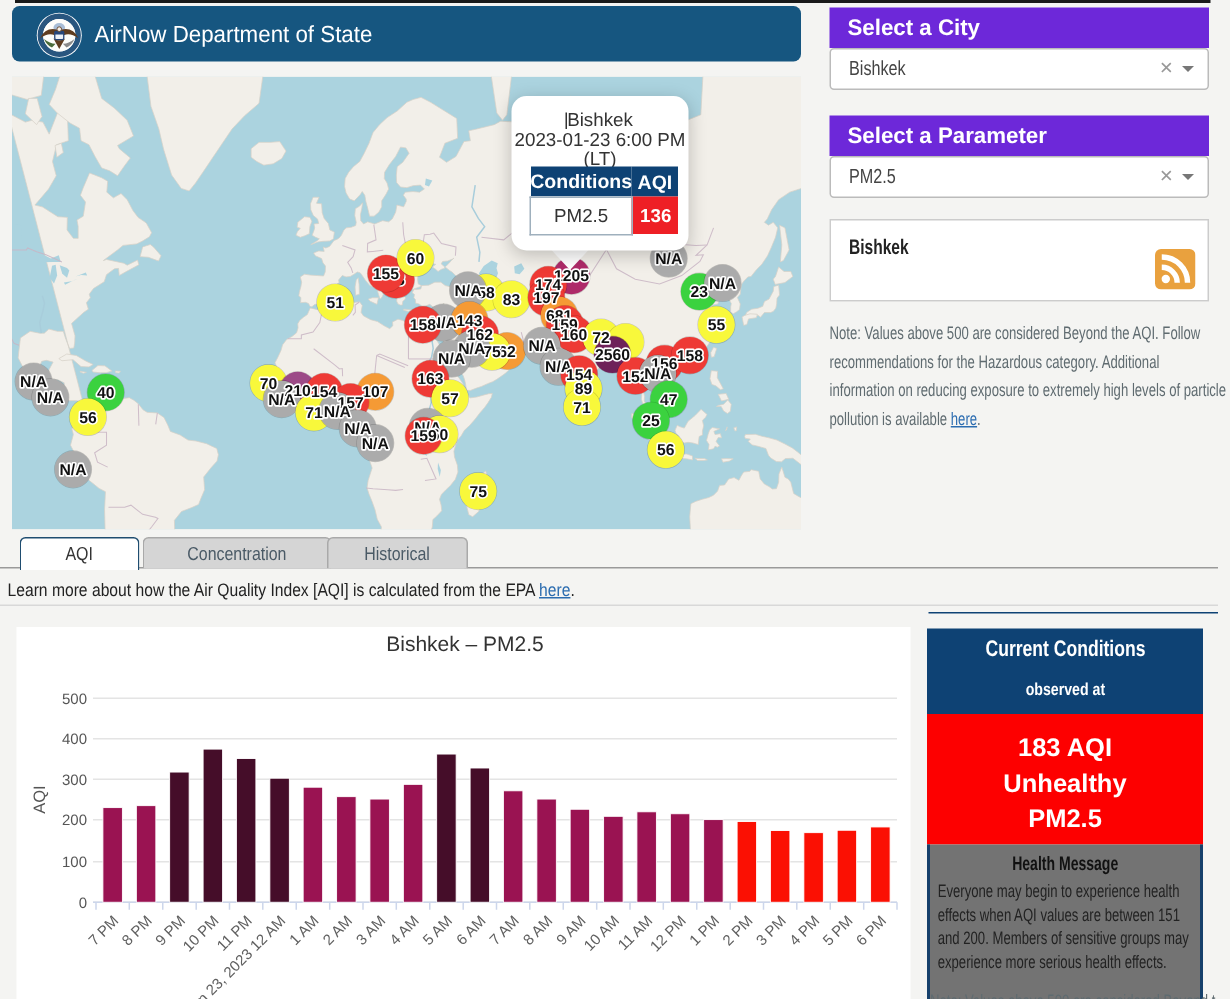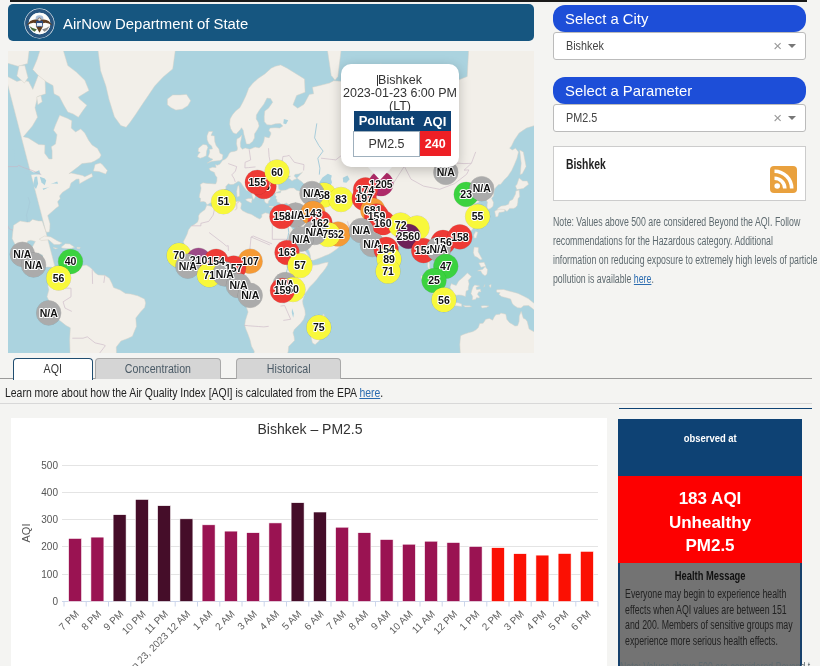--- a/index.html
+++ b/index.html
@@ -1,19 +1,19 @@
 <!DOCTYPE html>
 <html><head><meta charset="utf-8"><style>
 * { margin:0; padding:0; box-sizing:border-box; }
 body { width:820px; height:666px; overflow:hidden; position:relative; background:#f4f4f2;
   font-family:"Liberation Sans",sans-serif; }
 .abs { position:absolute; }
 .hdr { position:absolute; left:8px; top:4px; width:526px; height:37px; background:#165680; border-radius:5px; }
 .hdr-t { position:absolute; left:55px; top:10.5px; color:#fff; font-size:15.5px; display:inline-block; transform:scaleX(0.96); transform-origin:0 0; white-space:nowrap; }
-.sechead { position:absolute; background:#1d4ed8; color:#fff; font-weight:normal; font-size:15px; line-height:27px; padding-left:12px;border-radius:12px; }
+.sechead { position:absolute; background:#6d28d9; color:#fff; font-weight:bold; font-size:15px; line-height:27px; padding-left:12px; }
 .sechead span { display:inline-block; transform:scaleX(0.99); transform-origin:0 50%; white-space:nowrap; }
 .dd { position:absolute; background:#fff; border:1px solid #bbb; border-radius:3px; font-size:13.5px; color:#444; line-height:26px; padding-left:12px; }
 .dd b { display:inline-block; font-weight:normal; transform:scaleX(0.8); transform-origin:0 50%; }
 .dd .x { position:absolute; right:23px; top:0; color:#999; font-size:15px; }
 .dd .car { position:absolute; right:9px; top:11px; width:0; height:0; border-left:4px solid transparent; border-right:4px solid transparent; border-top:4.5px solid #777; }
 .nar { transform:scaleX(0.73); transform-origin:0 0; white-space:nowrap; }
 .narc { display:inline-block; transform:scaleX(0.74); transform-origin:50% 50%; white-space:nowrap; }
 a { color:#2b6cb0; }
 .tab { position:absolute; top:358px; height:21px; font-size:12.5px; text-align:center; line-height:20px;
   border:1px solid #a9a9a9; border-bottom:none; border-radius:4px 4px 0 0; background:#d5d5d5; color:#4a5a66; }
@@ -267,26 +267,26 @@
 
 <div class="abs" style="left:367px;top:166px;width:0;height:0;border-left:13px solid transparent;border-right:13px solid transparent;border-top:14px solid #fff;z-index:4"></div>
 <div class="abs" style="left:341px;top:64px;width:118px;height:103px;background:#fff;border-radius:10px;
   box-shadow:0 3px 12px rgba(0,0,0,0.22);z-index:5"></div>
 <div class="abs" style="left:341px;top:74px;width:118px;text-align:center;font-size:12.5px;color:#333;z-index:6;line-height:13px">
 Bishkek<br>2023-01-23 6:00 PM<br>(LT)</div>
 <div class="abs" style="left:377px;top:75px;width:1px;height:11px;background:#333;z-index:7"></div>
 <table class="abs" style="left:353px;top:111px;z-index:6;border-collapse:collapse;font-size:12.5px;text-align:center">
 <tbody>
       <tr style="background:#0e4274;color:#fff;font-weight:bold;font-size:13px">
-        <td style="width:66px;height:20px">Pollutant</td>
+        <td style="width:66px;height:20px">Conditions</td>
         <td style="width:31px">AQI</td>
       </tr>
 <tr style="height:25px">
         <td style="border:1px solid #9fb0bd;background:#fff;color:#333">PM2.5</td>
-<td style="background:#ee1f25;color:#fff;font-weight:bold">240</td>
+<td style="background:#ee1f25;color:#fff;font-weight:bold">136</td>
       </tr>
 </tbody>
   </table>
 
 <div class="sechead" style="left:553px;top:5px;width:253px;height:27px"><span>Select a City</span></div>
 <div class="dd" style="left:553px;top:32px;width:253px;height:28px"><b>Bishkek</b><span class="x">×</span><span class="car"></span></div>
 <div class="sechead" style="left:553px;top:77px;width:253px;height:27px"><span>Select a Parameter</span></div>
 <div class="dd" style="left:553px;top:104px;width:253px;height:28px"><b>PM2.5</b><span class="x">×</span><span class="car"></span></div>
 <div class="abs" style="left:553px;top:146px;width:253px;height:55px;background:#fff;border:1px solid #ccc">
 <div style="margin:9px 0 0 12px;font-weight:bold;font-size:14px;color:#222"><span class="narc" style="transform-origin:0 50%">Bishkek</span></div>
@@ -295,21 +295,21 @@
 <circle cx="7.2" cy="20" r="2.8" fill="#fff"></circle>
 <path d="M4.5,12.2 a10.3,10.3 0 0 1 10.3,10.3" fill="none" stroke="#fff" stroke-width="3.6"></path>
 <path d="M4.5,5.3 a17.2,17.2 0 0 1 17.2,17.2" fill="none" stroke="#fff" stroke-width="3.6"></path>
 </svg>
   </div>
 <div class="abs nar" style="left:553px;top:213px;font-size:12px;line-height:19px;color:#5f6b70">Note: Values above 500 are considered Beyond the AQI. Follow<br>recommendations for the Hazardous category. Additional<br>information on reducing exposure to extremely high levels of particle<br>pollution is available <a href="#">here</a>.</div>
 
 <div class="abs" style="left:0;top:378px;width:812px;height:1px;background:#9a9a9a"></div>
 <div class="tab" style="left:13px;width:80px;background:#fff;border:1.5px solid #1f4d70;border-bottom:none;color:#333;z-index:2;height:22px"><span>AQI</span></div>
 <div class="tab" style="left:95px;width:126px"><span>Concentration</span></div>
-<div class="tab" style="left:236px;width:105px"><span>Historical</span></div>
+<div class="tab" style="left:218px;width:94px"><span>Historical</span></div>
 <div class="abs" style="left:5px;top:386px;font-size:12px;color:#222"><span class="narc" style="transform-origin:0 50%;transform:scaleX(0.87)">Learn more about how the Air Quality Index [AQI] is calculated from the EPA <a href="#">here</a>.</span></div>
 <div class="abs" style="left:0;top:403px;width:812px;height:1px;background:#d8d8d8"></div>
 
 <div class="abs" style="left:11px;top:420px"><svg id="chart" width="596" height="246" viewBox="0 0 596 246" font-family="'Liberation Sans',sans-serif">
       <line x1="51.0" y1="181.5" x2="587.0" y2="181.5" stroke="#e4e4e4" stroke-width="1"></line>
       <text x="47.0" y="185.0" text-anchor="end" font-size="10" fill="#555">0</text>
       <line x1="51.0" y1="154.5" x2="587.0" y2="154.5" stroke="#e4e4e4" stroke-width="1"></line>
       <text x="47.0" y="158.0" text-anchor="end" font-size="10" fill="#555">100</text>
       <line x1="51.0" y1="126.5" x2="587.0" y2="126.5" stroke="#e4e4e4" stroke-width="1"></line>
       <text x="47.0" y="130.0" text-anchor="end" font-size="10" fill="#555">200</text>
@@ -392,19 +392,20 @@
       <rect x="547.1" y="133.5" width="13" height="48.0" fill="#fb1003" stroke="#ffffff" stroke-width="0.6"></rect>
       <text x="558.1" y="194.5" text-anchor="end" font-size="10" fill="#606060" transform="rotate(-45 558.1 194.5)">5 PM</text>
       <rect x="569.4" y="131.3" width="13" height="50.2" fill="#fb1003" stroke="#ffffff" stroke-width="0.6"></rect>
       <text x="580.4" y="194.5" text-anchor="end" font-size="10" fill="#606060" transform="rotate(-45 580.4 194.5)">6 PM</text>
       <text x="299.0" y="14.0" text-anchor="middle" font-size="14" fill="#333">Bishkek – PM2.5</text>
       <text x="19.0" y="113.0" text-anchor="middle" font-size="11" fill="#555" transform="rotate(-90 19.0 113.0)">AQI</text>
     </svg></div>
 
 <div class="abs" style="left:619px;top:408px;width:193px;height:1px;background:#0e4274"></div>
 <div class="abs" style="left:618px;top:419px;width:184px;height:57px;background:#0e4274;color:#fff;text-align:center">
+<div style="font-size:15px;font-weight:bold;padding-top:5px"><span class="narc" style="transform:scaleX(0.78)">Current Conditions</span></div>
 <div style="font-size:11.5px;font-weight:bold;margin-top:13px"><span class="narc" style="transform:scaleX(0.82)">observed at</span></div>
   </div>
 <div class="abs" style="left:618px;top:476px;width:184px;height:87px;background:#fd0000;color:#fff;text-align:center;font-weight:bold;font-size:17px;line-height:23.5px;padding-top:11px">183 AQI<br>Unhealthy<br>PM2.5</div>
 <div class="abs" style="left:618px;top:563px;width:184px;height:117px;background:#737373;border:2px solid #16406b;border-top:none">
 <div style="text-align:center;font-weight:bold;font-size:13px;color:#111;padding-top:5px"><span class="narc" style="transform:scaleX(0.72)">Health Message</span></div>
 <div class="nar" style="font-size:12px;color:#222;line-height:15.5px;padding:4px 0 0 7px">Everyone may begin to experience health<br>effects when AQI values are between 151<br>and 200. Members of sensitive groups may<br>experience more serious health effects.</div>
   </div>
 <div class="abs nar" style="left:620px;top:660px;font-size:12px;color:#5f6b70">Note: Values above 500 are considered Beyond t</div>
 </body></html>

